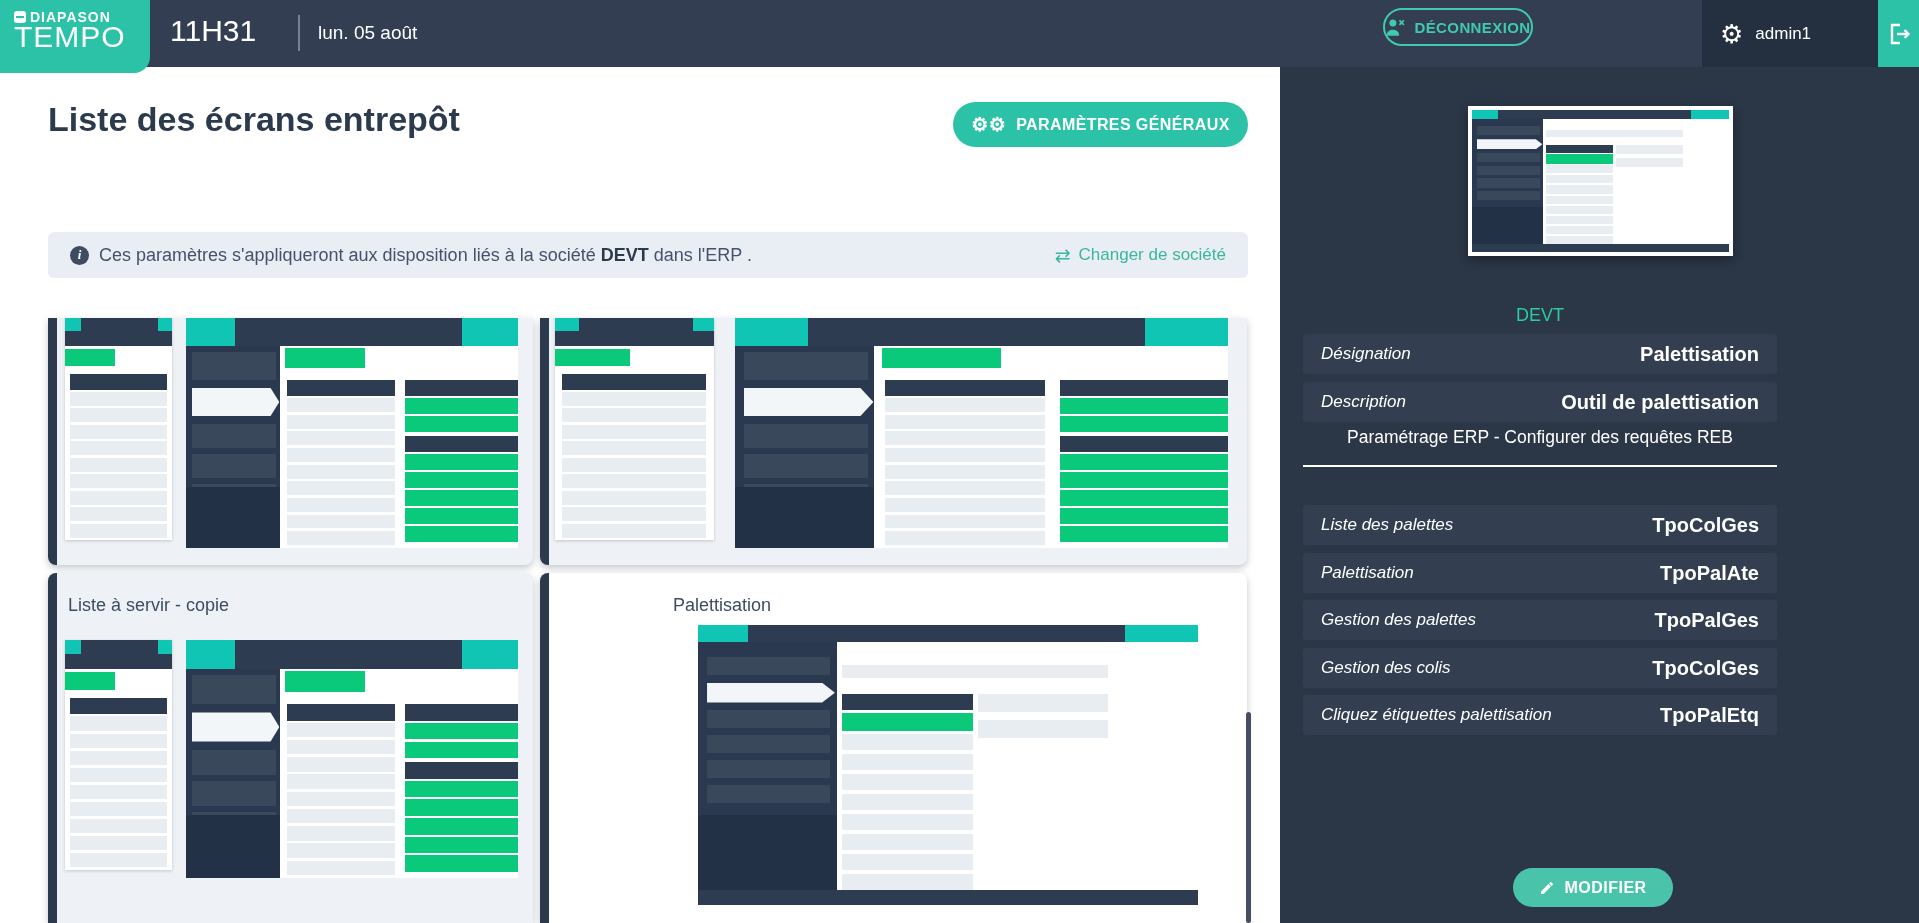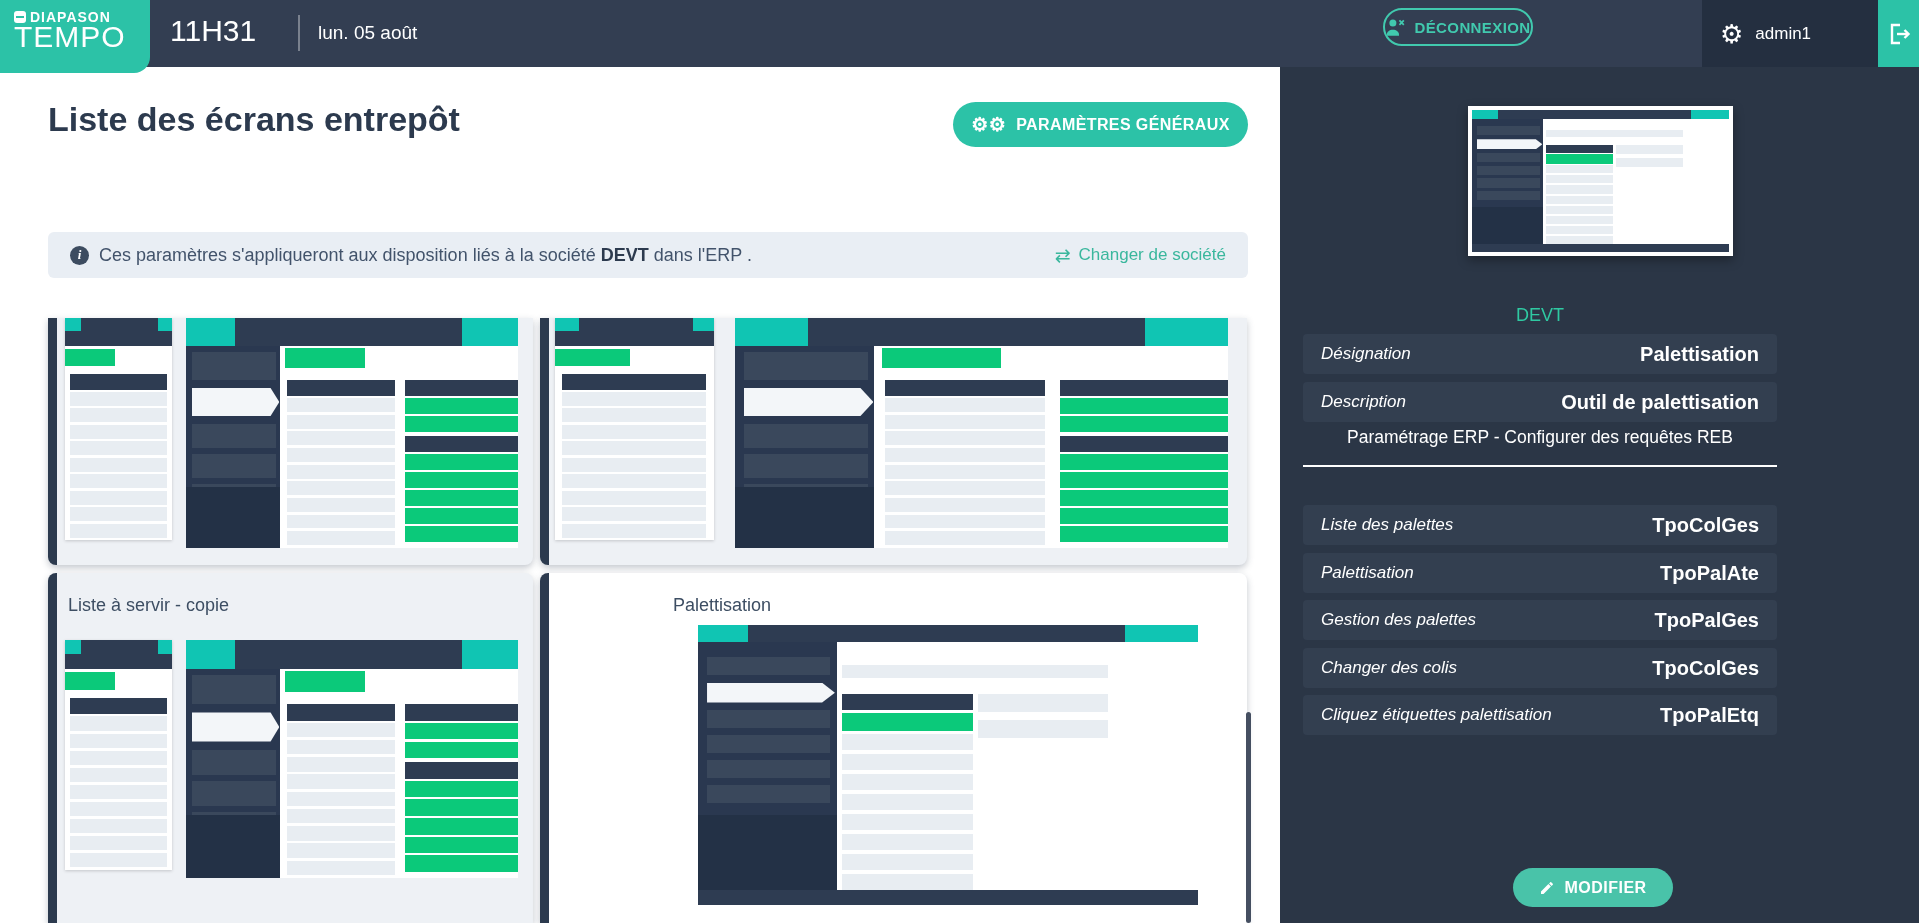--- a/index.html
+++ b/index.html
@@ -464,21 +464,21 @@
     </div>
     <div class="d-row" style="top:486px">
       <span class="d-lab">Palettisation</span>
       <span class="d-val">TpoPalAte</span>
     </div>
     <div class="d-row" style="top:533px">
       <span class="d-lab">Gestion des palettes</span>
       <span class="d-val">TpoPalGes</span>
     </div>
     <div class="d-row" style="top:581px">
-      <span class="d-lab">Changer des colis</span>
+      <span class="d-lab">Gestion des colis</span>
       <span class="d-val">TpoColGes</span>
     </div>
     <div class="d-row" style="top:628px">
       <span class="d-lab">Cliquez étiquettes palettisation</span>
       <span class="d-val">TpoPalEtq</span>
     </div>
 
     <button class="btn-mod">
       <span>
         <svg width="16" height="16" viewBox="0 0 24 24" fill="#fff">

